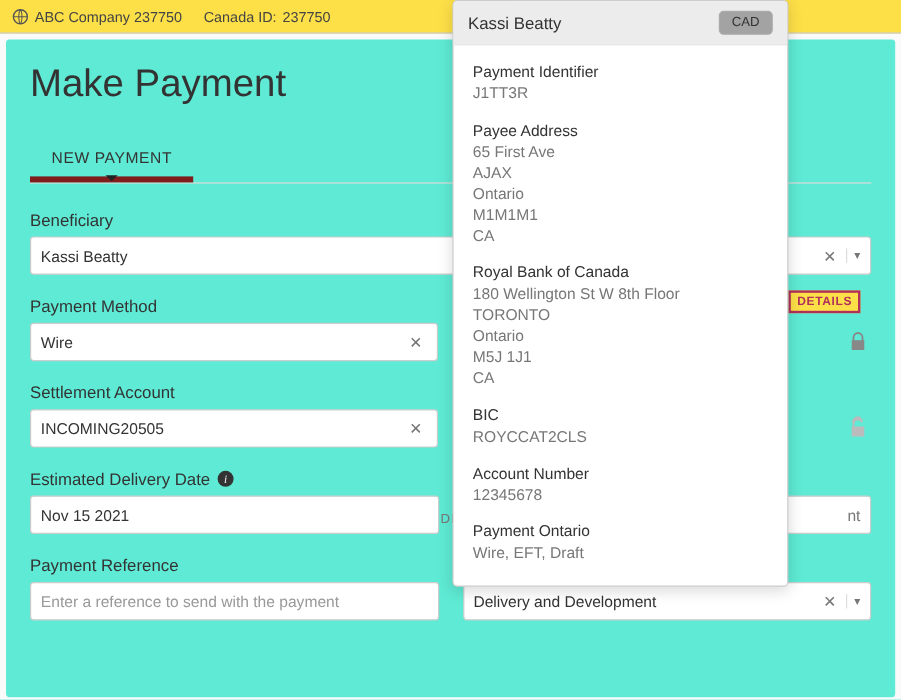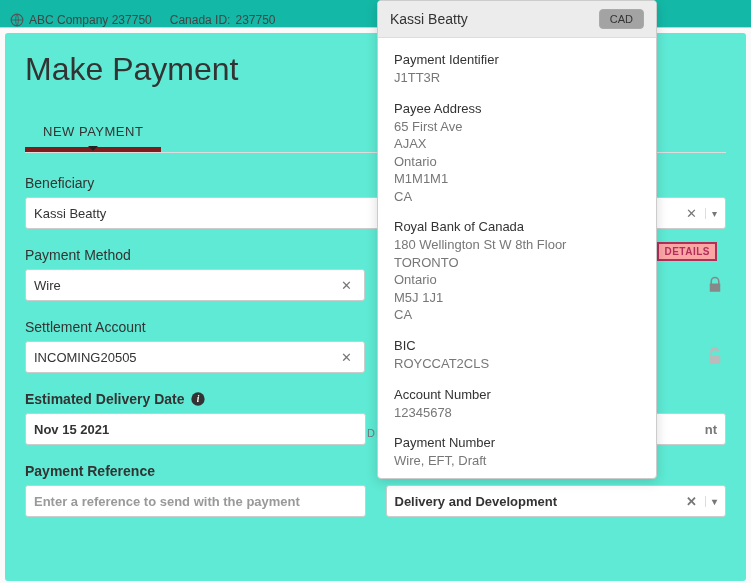--- a/index.html
+++ b/index.html
@@ -6,25 +6,25 @@
 body {
   font-family: "Segoe UI", Arial, sans-serif;
   background: #fafafa;
   width: 751px;
   height: 583px;
   overflow: hidden;
   position: relative;
   color: #333;
 }
 .topbar {
-  background: #14b8a6;
+  background: #fde047;
   border-bottom: 1px solid #ccc;
   height: 28px;
   display: flex;
-  align-items: flex-end;
+  align-items: center;
   padding: 0 10px;
   font-size: 12px;
   color: #444;
   gap: 18px;
 }
 .topbar .globe {
   width: 14px; height: 14px; display: inline-block; vertical-align: middle;
 }
 .topbar span { display: flex; align-items: center; gap: 5px; }
 .page {
@@ -111,21 +111,21 @@
   padding-left: 6px;
   border-left: 1px solid #ddd;
   margin-left: 4px;
 }
 .lock {
   width: 22px; height: 26px;
   display: flex; align-items: center; justify-content: center;
 }
 .lock svg { width: 18px; height: 22px; }
 .details-badge {
-  background: #fca5a5;
+  background: #fde047;
   color: #b0305a;
   border: 2px solid #b0305a;
   font-size: 10px;
   font-weight: 700;
   letter-spacing: 0.5px;
   padding: 2px 5px;
   position: absolute;
   right: 34px;
   top: 242px;
   z-index: 5;
@@ -134,21 +134,20 @@
   font-size: 11px;
   letter-spacing: 1px;
   color: #777;
   position: absolute;
   left: 362px;
   top: 394px;
 }
 .two-col {
   display: flex;
   gap: 20px;
-  font-weight: bold;
 }
 .two-col .col { flex: 1; }
 .info-icon {
   width: 16px; height: 16px; display: inline-block;
 }
 
 
 .popover {
   position: absolute;
   left: 377px;
@@ -175,21 +174,21 @@
 }
 .cad-btn {
   background: #a3a3a3;
   border: 1px solid #aaa;
   border-radius: 4px;
   padding: 3px 10px;
   font-size: 11px;
   color: #333;
 }
 .popover-body {
-  padding: 14px 16px 8px;
+  padding: 14px 16px 18px;
   font-size: 13px;
   color: #555;
 }
 .pop-section { margin-bottom: 14px; }
 .pop-section:last-child { margin-bottom: 0; }
 .pop-label {
   font-size: 13px;
   color: #333;
   font-weight: 500;
   margin-bottom: 2px;
@@ -341,17 +340,17 @@
     </div>
     <div class="pop-section">
       <div class="pop-label">BIC</div>
       <div class="pop-val">ROYCCAT2CLS</div>
     </div>
     <div class="pop-section">
       <div class="pop-label">Account Number</div>
       <div class="pop-val">12345678</div>
     </div>
     <div class="pop-section">
-      <div class="pop-label">Payment Number</div>
+      <div class="pop-label">Payment Ontario</div>
       <div class="pop-val">Wire, EFT, Draft</div>
     </div>
   </div>
 </div>
 
 </body></html>

